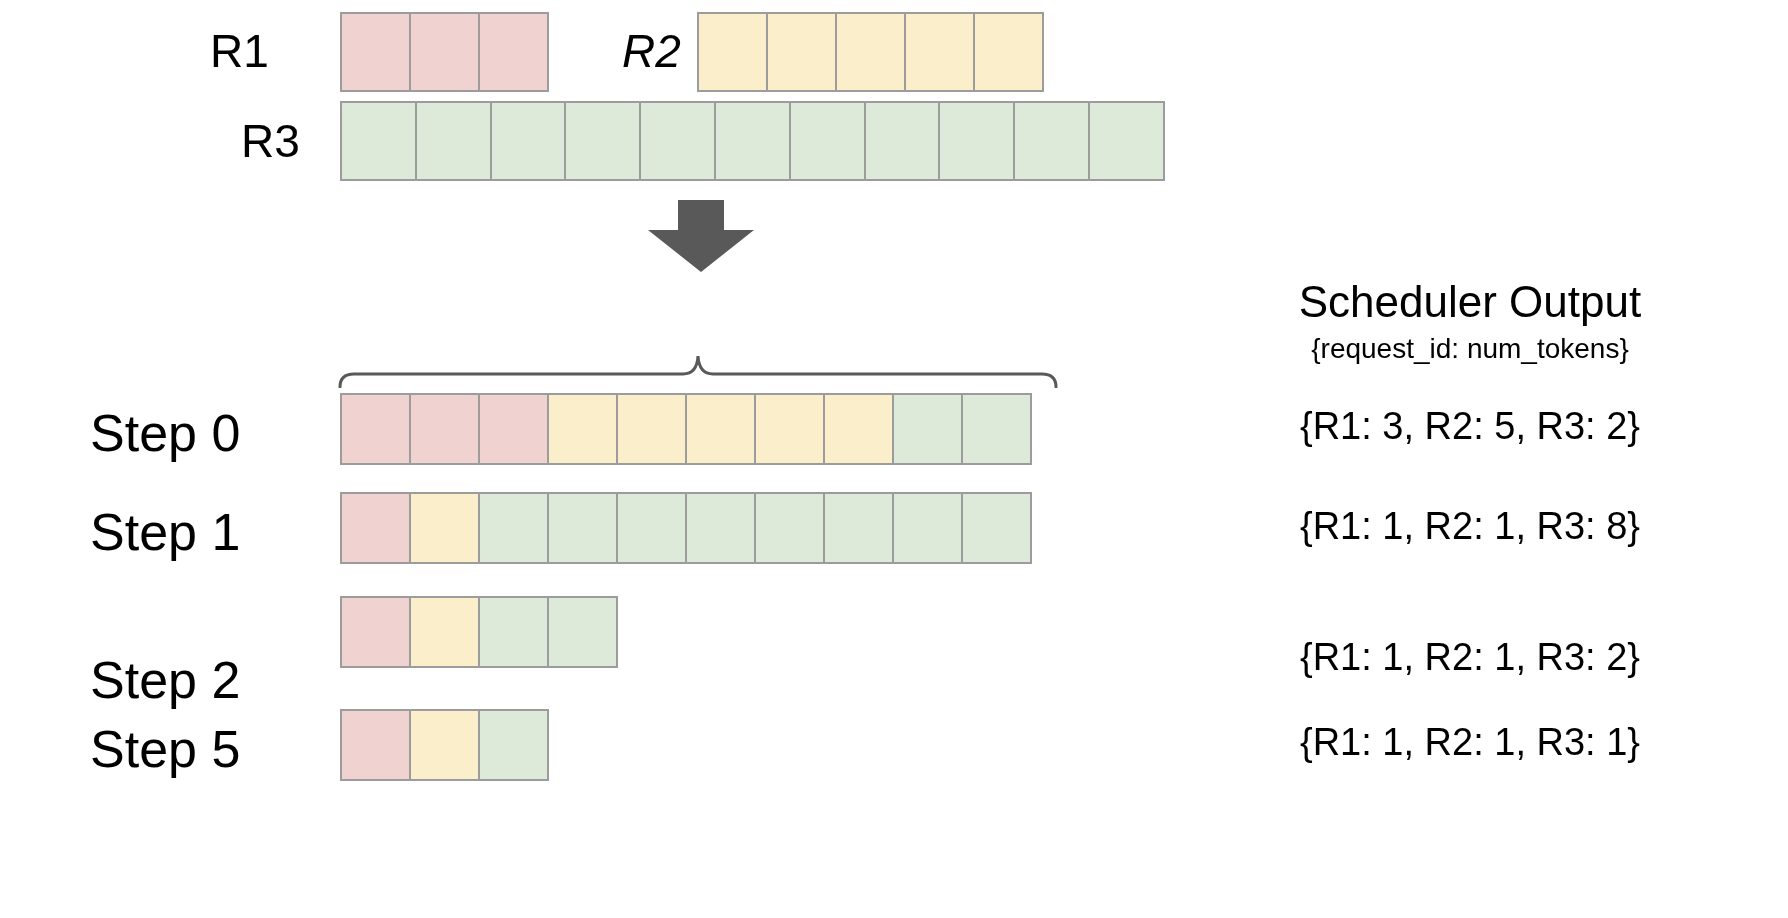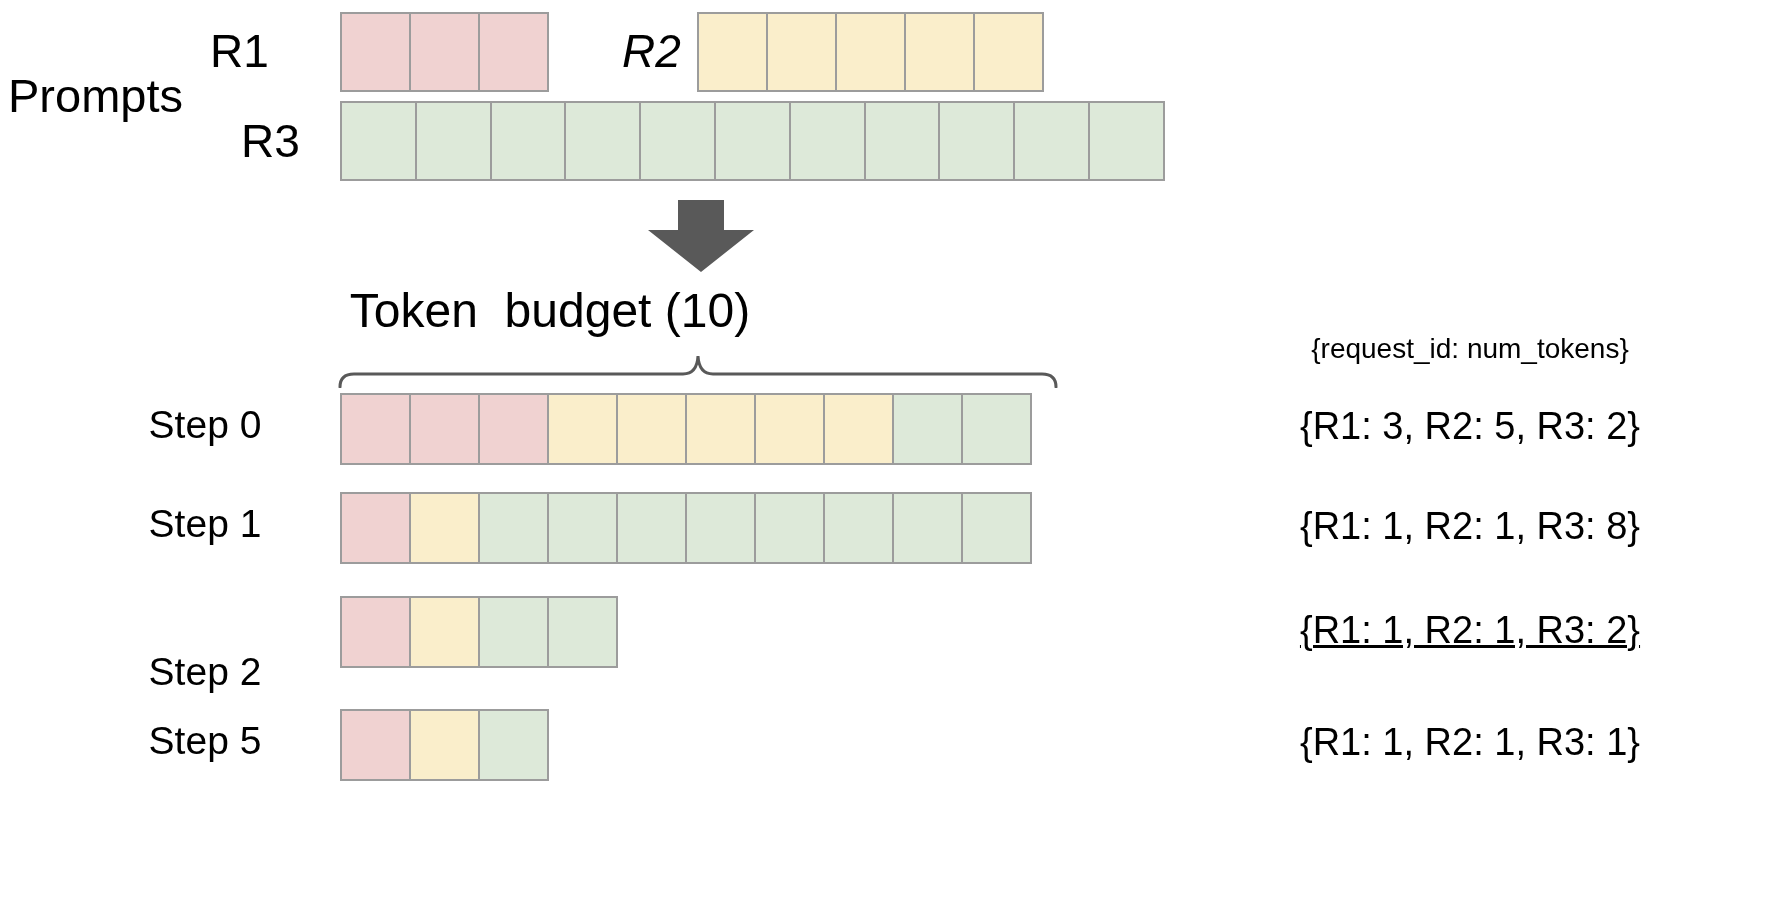--- a/index.html
+++ b/index.html
@@ -36,22 +36,22 @@
     font-size:44px;
     white-space:pre;
   }
   .sched-sub{
     left:1160px;top:333px;width:620px;
     text-align:center;
     font-size:28px;
     white-space:pre;
   }
   .step-label{
-    font-size:39px;
-    text-align:center;
+    font-size:52px;
+    text-align:left;
     width:230px;
     white-space:pre;
   }
   .out-line{
     font-size:38px;
     text-align:center;
     width:620px;
     left:1160px;
     white-space:pre;
   }
@@ -69,21 +69,20 @@
   .arrow-wrap{left:636px;top:200px;width:130px;height:72px;}
 
   
   .brace-wrap{left:338px;top:352px;width:720px;height:36px;}
 </style>
 </head>
 <body>
 
 <div id="canvas">
 
-  <div class="abs label prompts-label">Prompts</div>
 
   <div class="abs label req-label" style="left:210px;top:28px;">R1</div>
 
   <div class="abs token-row" id="prompt-row-r1" style="left:340px;top:12px;">
       <div class="cell" style="width: 71px; height: 80px; background: rgb(240, 210, 209);"></div>
       <div class="cell" style="width: 71px; height: 80px; background: rgb(240, 210, 209);"></div>
       <div class="cell" style="width: 71px; height: 80px; background: rgb(240, 210, 209);"></div>
     </div>
 
   <div class="abs label req-label" style="left:622px;top:28px;font-style:italic;">R2</div>
@@ -111,22 +110,22 @@
       <div class="cell" style="width: 76.8px; height: 80px; background: rgb(221, 233, 217);"></div>
       <div class="cell" style="width: 76.8px; height: 80px; background: rgb(221, 233, 217);"></div>
     </div>
 
   <div class="abs arrow-wrap">
     <svg width="130" height="72" viewBox="0 0 130 72" xmlns="http://www.w3.org/2000/svg">
       <polygon points="42,0 88,0 88,30 118,30 65,72 12,30 42,30" fill="#595959"></polygon>
     </svg>
   </div>
 
-  <div class="abs budget-title">Token  budget (10)</div>
 
+  <div class="abs sched-title">Scheduler Output</div>
   <div class="abs sched-sub">{request_id: num_tokens}</div>
 
   <div class="abs brace-wrap">
     <svg width="720" height="36" viewBox="0 0 720 36" xmlns="http://www.w3.org/2000/svg">
       <path d="M 2 35 Q 2 22 16 22 L 345 22 Q 359 22 360 4 Q 361 22 375 22 L 704 22 Q 718 22 718 35" fill="none" stroke="#595959" stroke-width="3" stroke-linecap="round"></path>
     </svg>
   </div>
 
   <div id="steps-container">
       <div class="abs step-label" style="left: 90px; top: 403px;">Step 0</div>
@@ -166,17 +165,17 @@
       <div class="abs token-row" style="left: 340px; top: 709px;">
         <div class="cell" style="width: 71px; height: 72px; background: rgb(240, 210, 209);"></div>
         <div class="cell" style="width: 71px; height: 72px; background: rgb(250, 238, 203);"></div>
         <div class="cell" style="width: 71px; height: 72px; background: rgb(221, 233, 217);"></div>
       </div>
     </div>
 
   <div id="outputs-container">
       <div class="abs out-line" style="top: 405px;">{R1: 3, R2: 5, R3: 2}</div>
       <div class="abs out-line" style="top: 505px;">{R1: 1, R2: 1, R3: 8}</div>
-      <div class="abs out-line" style="top: 609px; text-decoration: underline;">{R1: 1, R2: 1, R3: 2}</div>
+      <div class="abs out-line" style="top: 636px;">{R1: 1, R2: 1, R3: 2}</div>
       <div class="abs out-line" style="top: 721px;">{R1: 1, R2: 1, R3: 1}</div>
     </div>
 
 </div>
 
 </body></html>

